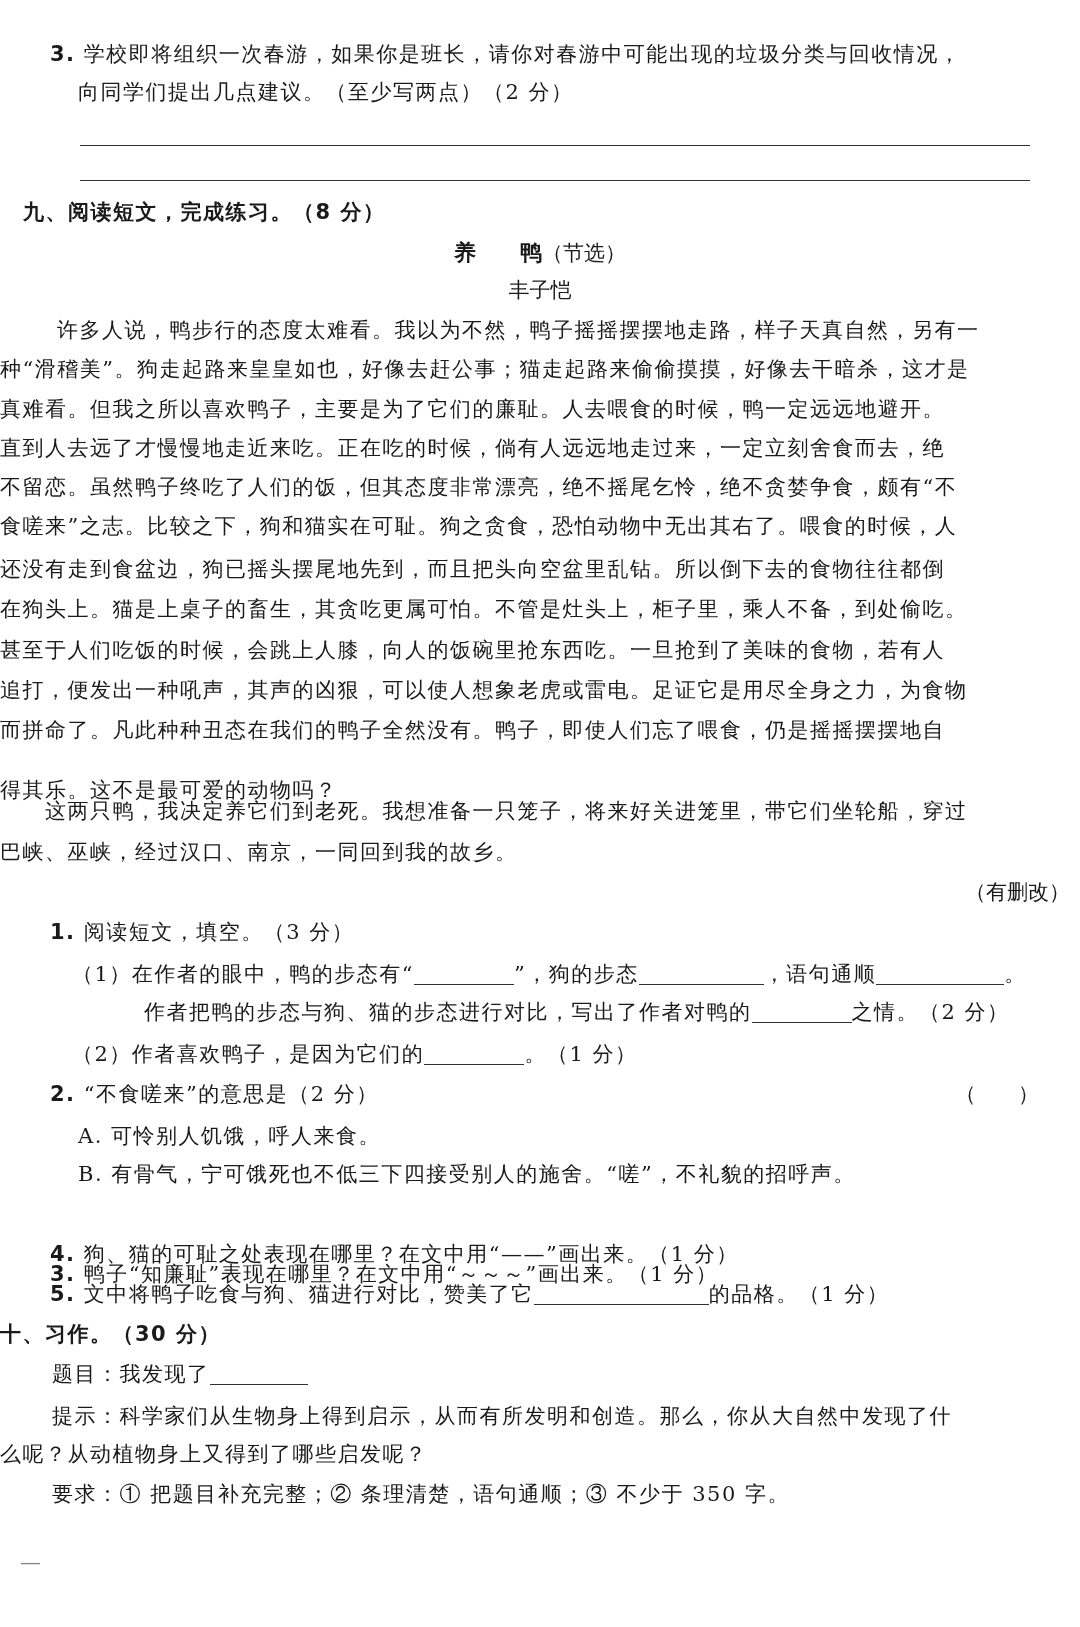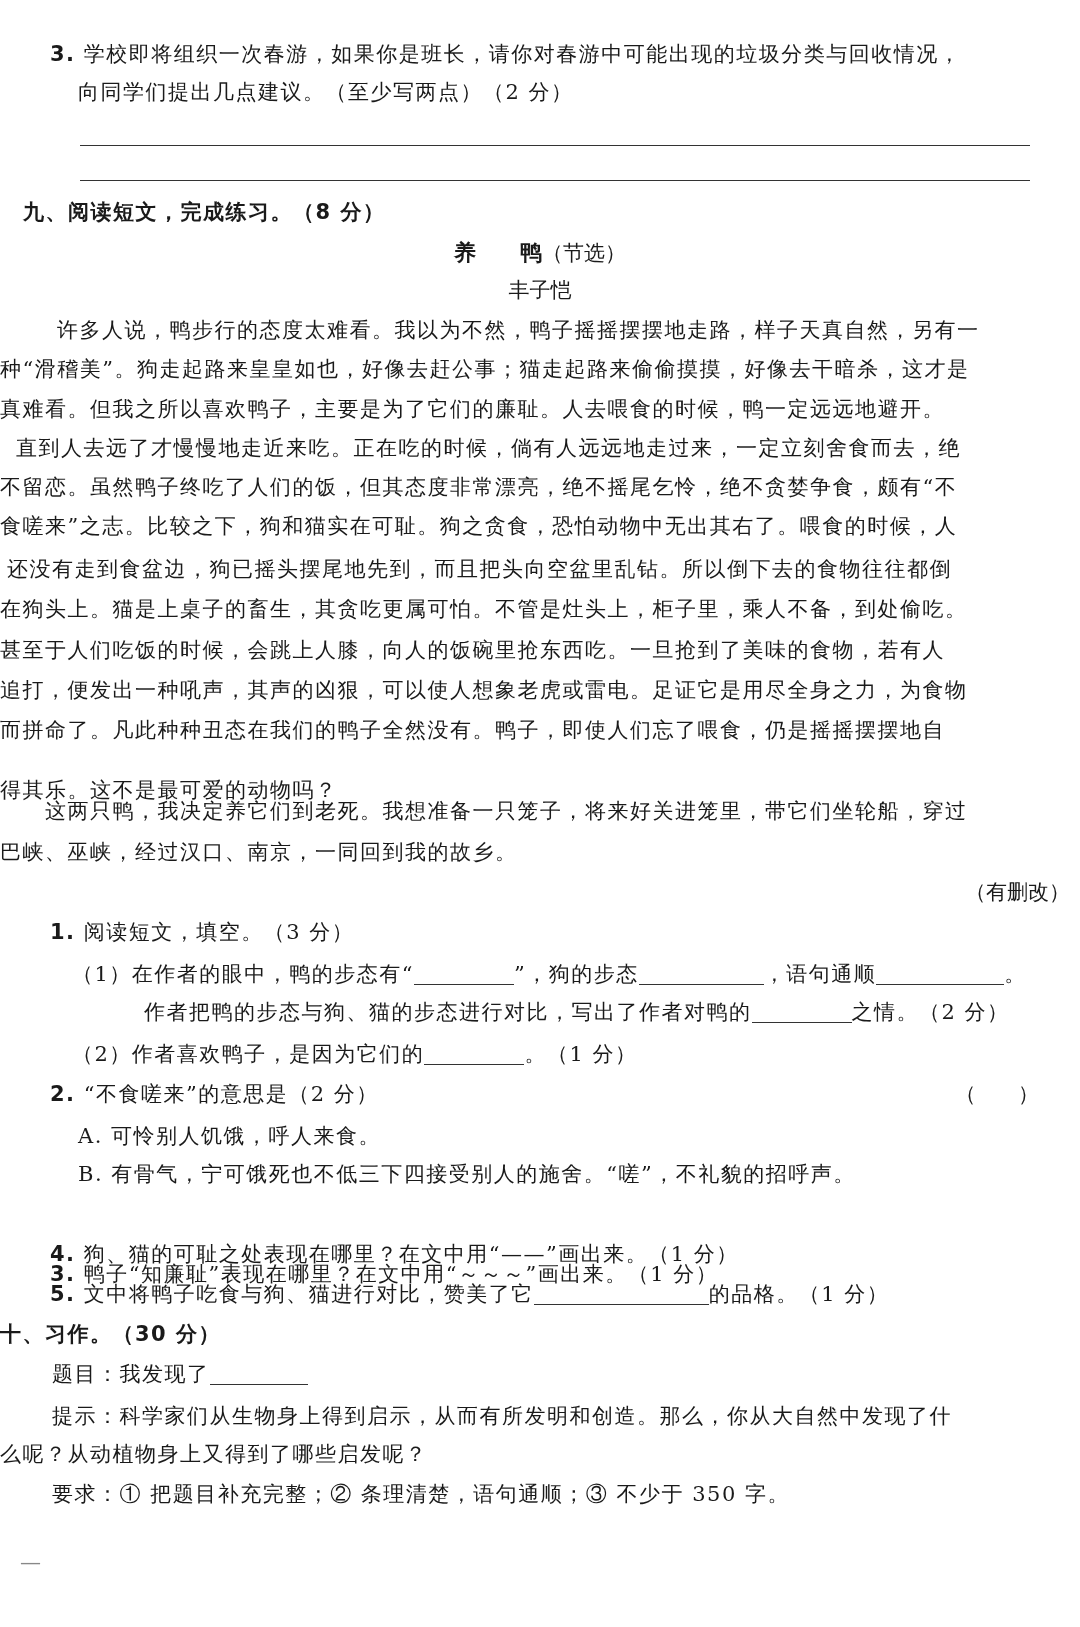--- a/index.html
+++ b/index.html
@@ -30,24 +30,24 @@
 <div class="line bold" style="left:0px; top:198px;margin-left:23px;">九、阅读短文，完成练习。（8 分）</div>
 <div class="center" style="top:238px;">
   <span class="bold" style="font-size:22px;">养　　鸭</span><span>（节选）</span>
 </div>
 <div class="center" style="top:276px;">丰子恺</div>
 
 <div>
   <div class="line" style="left:12px; top:316px;">　　许多人说，鸭步行的态度太难看。我以为不然，鸭子摇摇摆摆地走路，样子天真自然，另有一</div>
   <div class="line" style="left:0; top:355px;">种“滑稽美”。狗走起路来皇皇如也，好像去赶公事；猫走起路来偷偷摸摸，好像去干暗杀，这才是</div>
   <div class="line" style="left:0; top:395px;">真难看。但我之所以喜欢鸭子，主要是为了它们的廉耻。人去喂食的时候，鸭一定远远地避开。</div>
-  <div class="line" style="left:8px; top:434px;padding-left:8px;">直到人去远了才慢慢地走近来吃。正在吃的时候，倘有人远远地走过来，一定立刻舍食而去，绝</div>
+  <div class="line" style="left:0; top:434px;">直到人去远了才慢慢地走近来吃。正在吃的时候，倘有人远远地走过来，一定立刻舍食而去，绝</div>
   <div class="line" style="left:0; top:473px;">不留恋。虽然鸭子终吃了人们的饭，但其态度非常漂亮，绝不摇尾乞怜，绝不贪婪争食，颇有“不</div>
   <div class="line" style="left:0; top:512px;">食嗟来”之志。比较之下，狗和猫实在可耻。狗之贪食，恐怕动物中无出其右了。喂食的时候，人</div>
-  <div class="line" style="left:0; top:555px;padding-left:7px;">还没有走到食盆边，狗已摇头摆尾地先到，而且把头向空盆里乱钻。所以倒下去的食物往往都倒</div>
+  <div class="line" style="left:0; top:555px;">还没有走到食盆边，狗已摇头摆尾地先到，而且把头向空盆里乱钻。所以倒下去的食物往往都倒</div>
   <div class="line" style="left:0; top:595px;">在狗头上。猫是上桌子的畜生，其贪吃更属可怕。不管是灶头上，柜子里，乘人不备，到处偷吃。</div>
   <div class="line" style="left:0; top:636px;">甚至于人们吃饭的时候，会跳上人膝，向人的饭碗里抢东西吃。一旦抢到了美味的食物，若有人</div>
   <div class="line" style="left:0; top:676px;">追打，便发出一种吼声，其声的凶狠，可以使人想象老虎或雷电。足证它是用尽全身之力，为食物</div>
   <div class="line" style="left:0; top:716px;">而拼命了。凡此种种丑态在我们的鸭子全然没有。鸭子，即使人们忘了喂食，仍是摇摇摆摆地自</div>
   <div class="line" style="left:0; top:776px;">得其乐。这不是最可爱的动物吗？</div>
 </div>
 <div>
   <div class="line" style="left:0; top:797px;">　　这两只鸭，我决定养它们到老死。我想准备一只笼子，将来好关进笼里，带它们坐轮船，穿过</div>
   <div class="line" style="left:0; top:838px;">巴峡、巫峡，经过汉口、南京，一同回到我的故乡。</div>
 </div>

